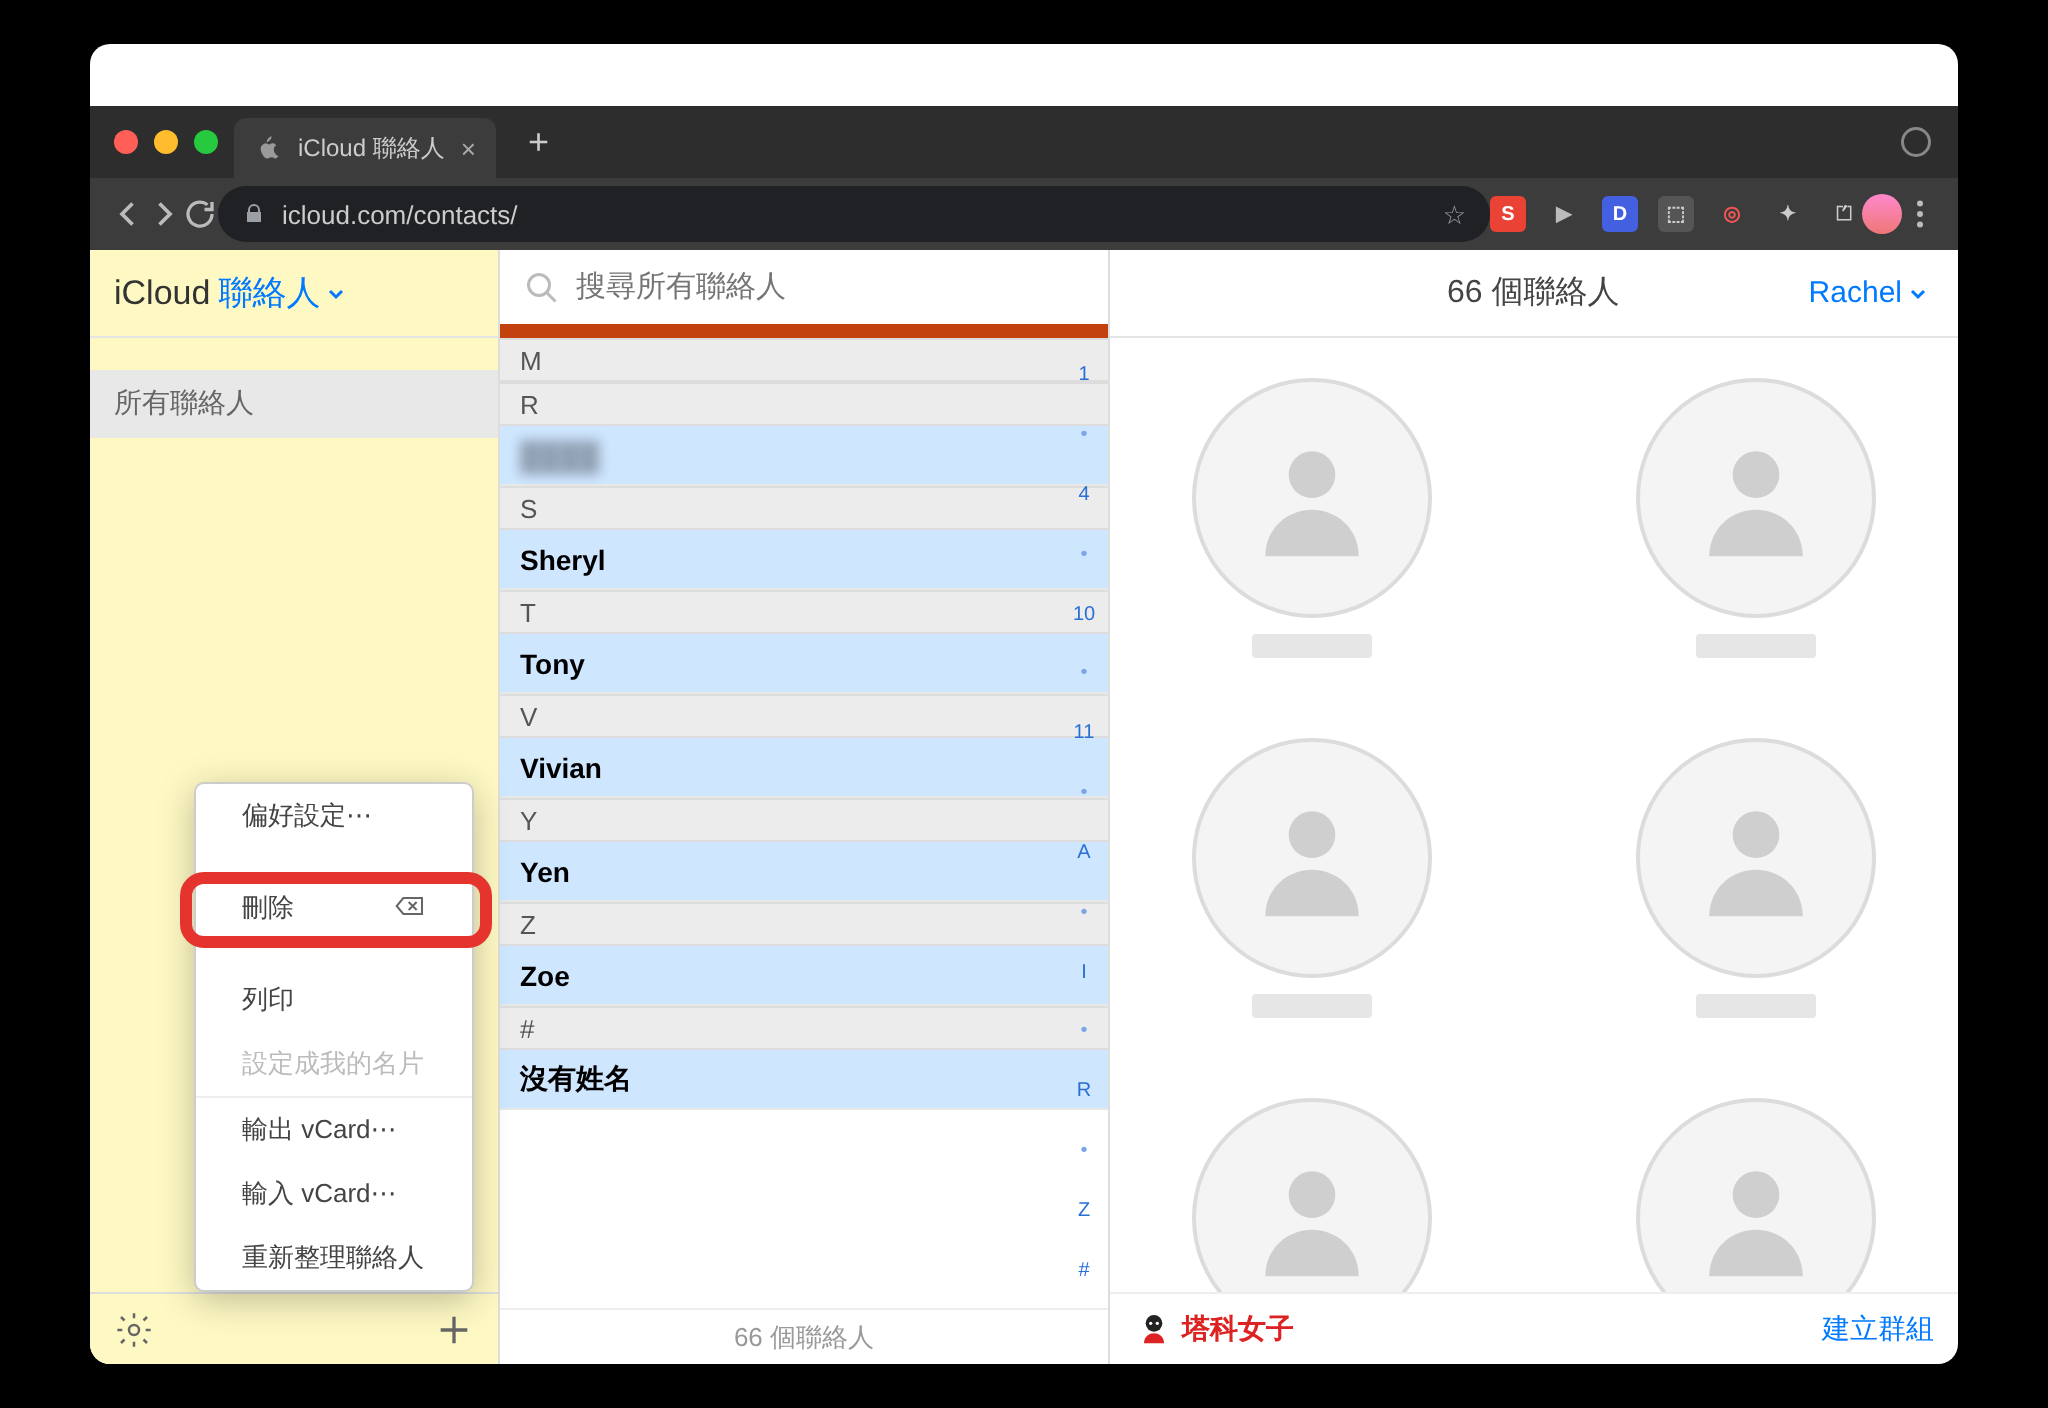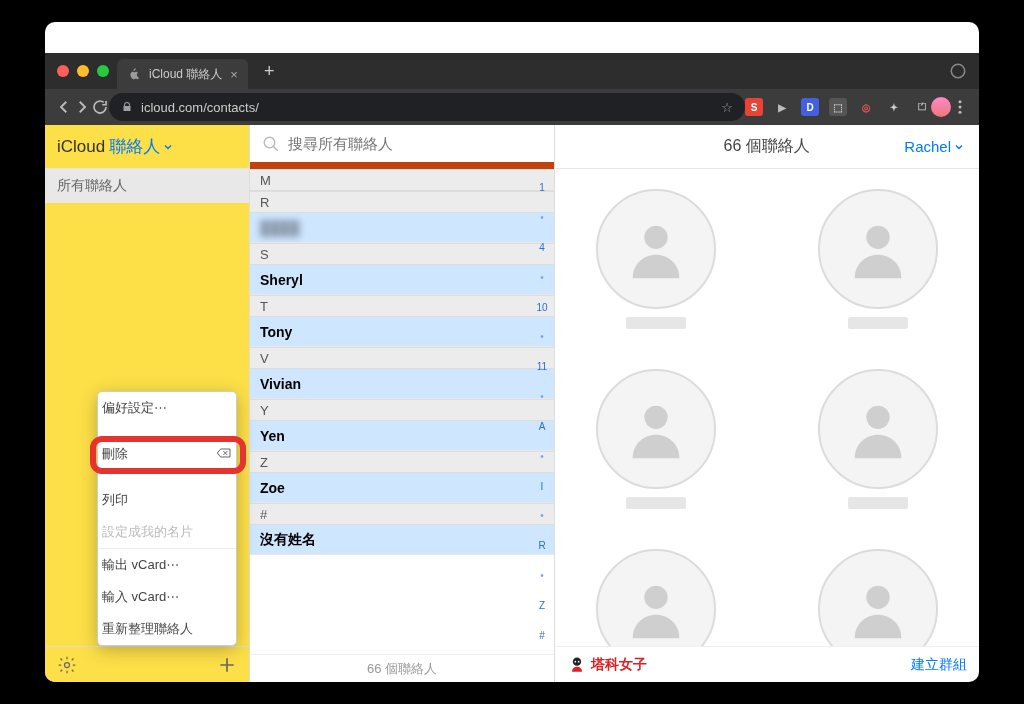--- a/index.html
+++ b/index.html
@@ -13,26 +13,26 @@
   .tab .favicon { width: 14px; height: 14px; color: #9a9a9a; }
   .tab .close { color: #aaa; font-size: 13px; cursor: pointer; }
   .newtab { color: #ccc; font-size: 18px; padding: 0 8px; cursor: pointer; }
   .toolbar { height: 36px; background: #3c3c3c; display: flex; align-items: center; padding: 0 10px; gap: 0; }
   .nav-icon { width: 18px; height: 18px; color: #bbb; cursor: pointer; flex: 0 0 auto; }
   .addr { flex: 1; background: #202124; border-radius: 18px; height: 28px; display: flex; align-items: center; padding: 0 12px; gap: 8px; color: #ccc; font-size: 13px; }
   .addr .lock { width: 12px; height: 12px; color: #9aa0a6; }
   .ext { display: flex; gap: 10px; align-items: center; }
   .ext-icon { width: 18px; height: 18px; border-radius: 3px; display:flex; align-items:center; justify-content:center; font-size:10px; font-weight:bold; color:#fff; cursor:pointer; }
   .content { flex: 1; display: flex; position: relative; overflow: hidden; }
-  .sidebar { width: 205px; background: #fde047; border-right: 1px solid #ddd; display: flex; flex-direction: column; position: relative; }
+  .sidebar { width: 205px; background: #fef9c3; border-right: 1px solid #ddd; display: flex; flex-direction: column; position: relative; }
   .sb-header { height: 44px; display: flex; align-items: center; padding: 0 12px; font-size: 17px; border-bottom: 1px solid #e5e5e5; }
   .sb-header .ic { color: #333; }
   .sb-header .link { color: #007aff; margin-left: 4px; display:flex; align-items:center; gap:2px; cursor:pointer; }
   .sb-header .chev { width:12px; height:12px; }
-  .sb-group { padding: 8px 12px; color:#666; font-size:14px; background:#e8e8e8; }
+  .sb-group { padding: 8px 12px; color:#666; font-size:14px; background:#e8e8e8;margin-top:16px; }
   .sb-footer { margin-top:auto; height:36px; border-top:1px solid #ddd; display:flex; align-items:center; justify-content:space-between; padding:0 12px; }
   .sb-footer .gear, .sb-footer .plus { width:20px; height:20px; color:#666; cursor:pointer; }
   .midcol { width: 305px; border-right:1px solid #ddd; display:flex; flex-direction:column; }
   .searchbar { height:44px; display:flex; align-items:center; padding:0 12px; gap:8px; border-bottom:7px solid #c2410c; }
   .search-icon { width:18px; height:18px; color:#bbb; }
   .searchbar input { border:none; outline:none; font-size:15px; color:#999; flex:1; background:transparent; }
   .list { flex:1; overflow:auto; position:relative; }
   .section { height:22px; background:#ececec; border-top:1px solid #ddd; border-bottom:1px solid #ddd; display:flex; align-items:center; padding:0 10px; font-size:13px; color:#555; }
   .row { height:30px; display:flex; align-items:center; padding:0 10px; font-size:14px; border-bottom:1px solid #e8e8e8; }
   .row.sel { background:#cfe6ff; font-weight:600; }
@@ -48,21 +48,21 @@
   .avatar { width:130px; display:flex; flex-direction:column; align-items:center; gap:8px; }
   .avatar .circle { width:120px; height:120px; border-radius:50%; background:#f4f4f4; border:2px solid #dcdcdc; display:flex; align-items:center; justify-content:center; color:#cfcfcf; }
   .avatar .circle svg { width:70px; height:70px; }
   .avatar .namebar { width:60px; height:12px; background:#e6e6e6; border-radius:2px; }
   .det-footer { height:36px; border-top:1px solid #eee; display:flex; align-items:center; justify-content:space-between; padding:0 12px; gap:0; }
   .brand { display:flex; align-items:center; gap:4px; color:#d22; font-weight:600; font-size:14px; }
   .brand .mascot { width:20px; height:20px; }
   .create-group { color:#007aff; font-size:14px; cursor:pointer; }
   
   .ctxmenu { position:absolute; left:52px; bottom:36px; width:140px; background:#fff; border:1px solid #ccc; border-radius:5px; box-shadow:0 4px 18px rgba(0,0,0,0.25); font-size:13px; color:#444; z-index:50; }
-  .ctxmenu .item { padding:7px 4px; cursor:pointer; display:flex; justify-content:space-between; align-items:center; }
+  .ctxmenu .item { padding:7px 23px; cursor:pointer; display:flex; justify-content:space-between; align-items:center; }
   .ctxmenu .item.disabled { color:#bbb; cursor:default; }
   .ctxmenu hr { border:none; border-top:1px solid #eee; margin:0; }
   .highlight-box { position:absolute; left:45px; bottom:208px; width:156px; height:38px; border:6px solid #e5332e; border-radius:12px; z-index:60; pointer-events:none; }
   .del-icon { width:16px; height:12px; }
 </style>
 </head>
 <body>
 
 <div class="window">
 

